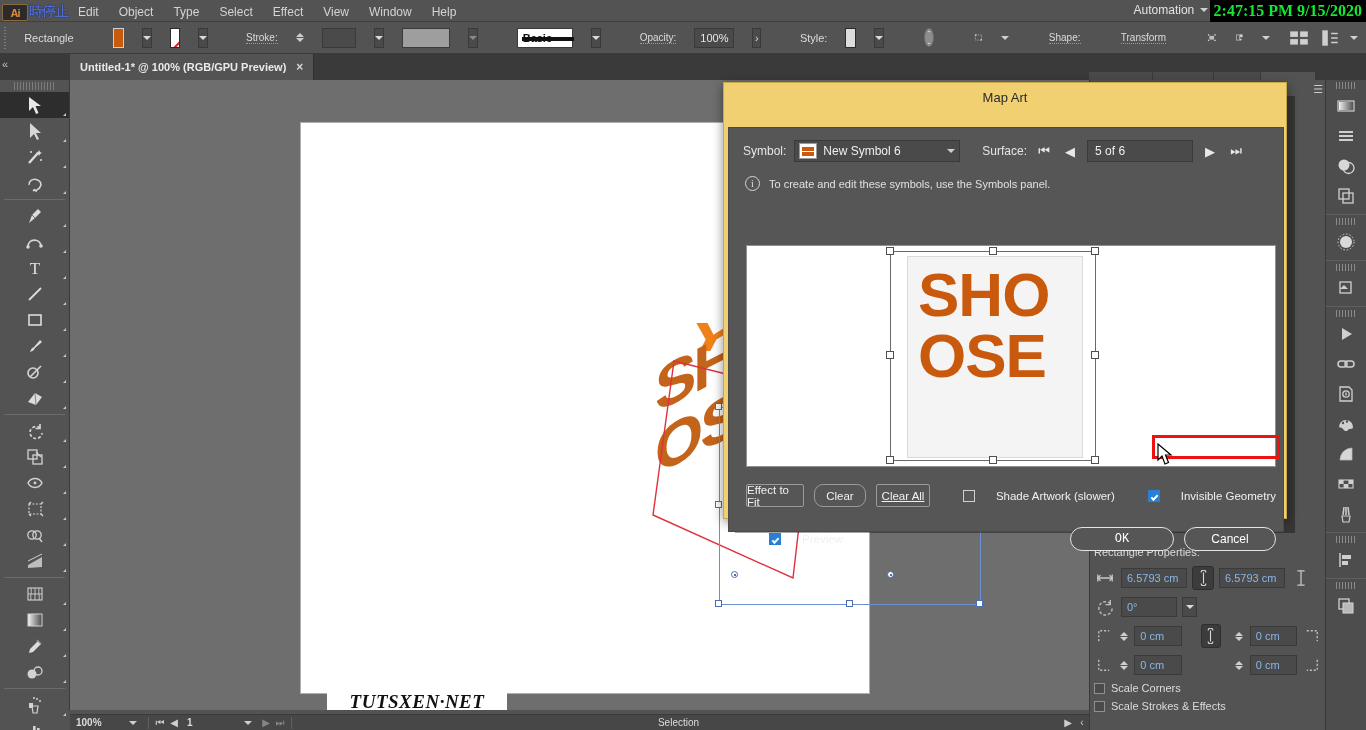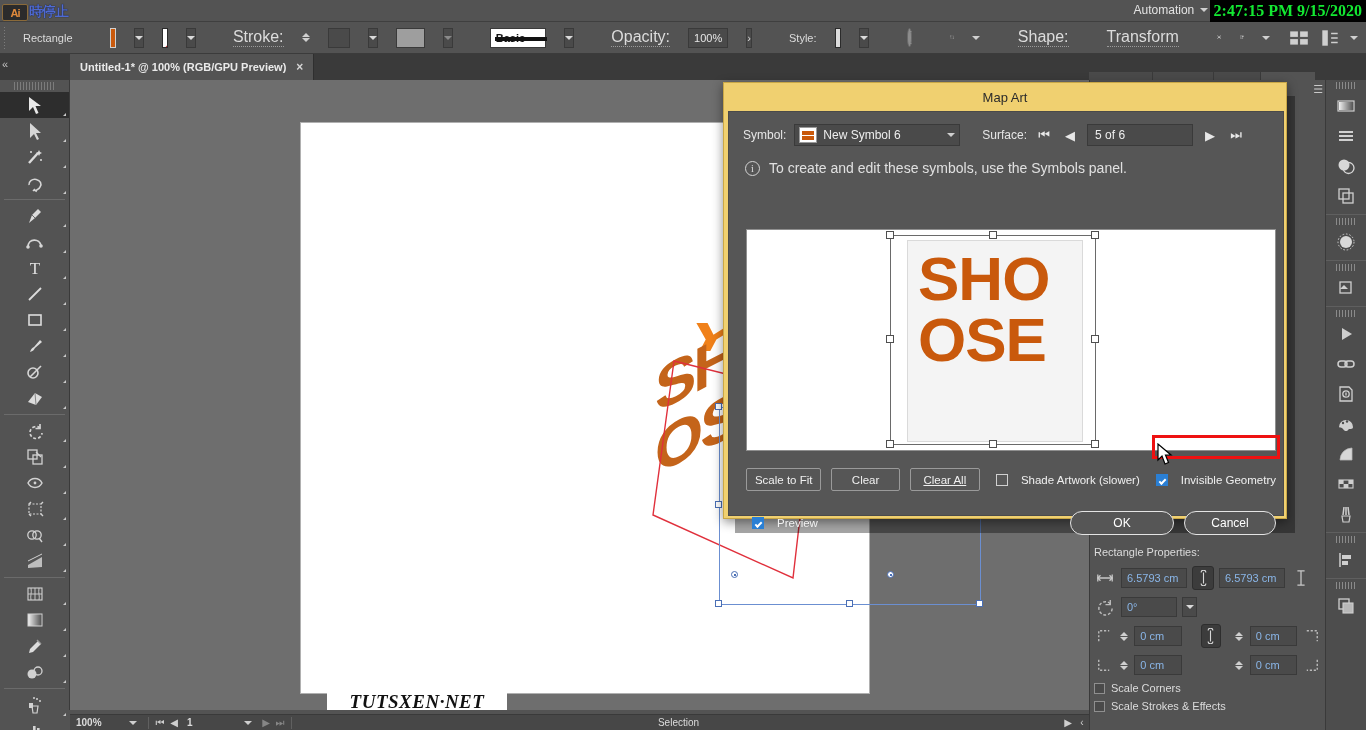--- a/index.html
+++ b/index.html
@@ -46,21 +46,21 @@
 
   
   .controlbar{
     position:absolute;left:0;top:22px;width:1366px;height:32px;
     background:#535353;border-bottom:1px solid #3b3b3b;
     display:flex;align-items:center;gap:18px;padding-left:4px;
   }
   .gripper{width:5px;height:22px;background:
      repeating-linear-gradient(to bottom,#7c7c7c 0 1px,transparent 1px 3px);}
   .cb-label{font-size:11px;color:#dcdcdc;white-space:nowrap;}
-  .cb-underlabel{font-size:16px;color:#dcdcdc;border-bottom:1px dotted #9b9b9b;cursor:pointer;}
+  .cb-underlabel{font-size:10px;color:#dcdcdc;border-bottom:1px dotted #9b9b9b;cursor:pointer;}
   .swatch{width:22px;height:20px;border:1px solid #2b2b2b;}
   .swatch.fill{background:#c9590c;border:1px solid #d0d0d0;}
   .swatch.none{background:#fff;position:relative;overflow:hidden;}
   .swatch.none:after{content:"";position:absolute;left:-3px;top:9px;width:30px;height:2px;
      background:#d8232a;transform:rotate(-45deg);}
   .swatch.style{background:#dcdcdc;}
   .dd{width:15px;height:20px;background:#4a4a4a;border:1px solid #3a3a3a;
      display:flex;align-items:center;justify-content:center;cursor:pointer;}
   .dd .chev{border-top-color:#dadada;}
   .field{height:20px;background:#4a4a4a;border:1px solid #3a3a3a;color:#e6e6e6;
@@ -186,77 +186,87 @@
   .railgrip{height:7px;margin:2px 10px;background:
     repeating-linear-gradient(to right,#8a8a8a 0 1px,transparent 1px 3px);}
   .railsep{height:1px;background:#5f5f5f;margin:3px 0;}
 
   
   .dlgshadow{position:absolute;left:735px;top:96px;width:560px;height:437px;background:rgba(0,0,0,.35);}
   .dialog{position:absolute;left:723px;top:82px;width:564px;height:437px;
     background:#f0d070;border:1px solid #c9a747;box-shadow:0 3px 10px rgba(0,0,0,.45);}
   .dlg-title{height:28px;display:flex;align-items:center;justify-content:center;
     font-size:13px;color:#2b2b2b;}
-  .dlg-body{position:absolute;left:4px;top:28px;width:556px;height:405px;background:#565656;
+  .dlg-body{position:absolute;left:4px;top:44px;width:556px;height:405px;background:#565656;
     border:1px solid #4a4a4a;}
   .dlg-row1{display:flex;align-items:center;gap:8px;padding:12px 14px 0 14px;}
   .dlg-lbl{font-size:12px;color:#e6e6e6;}
   .symsel{width:166px;height:22px;background:#4a4a4a;border:1px solid #3a3a3a;
     display:flex;align-items:center;gap:6px;padding:0 4px;cursor:pointer;}
   .symthumb{width:18px;height:16px;background:#fff;border:1px solid #9a9a9a;
     display:flex;flex-direction:column;align-items:center;justify-content:center;gap:1px;}
   .symthumb b{display:block;width:12px;height:4px;background:#c9590c;font-size:0;}
   .symsel span.nm{font-size:12px;color:#eee;flex:1;}
   .surf-nav{width:18px;height:22px;display:flex;align-items:center;justify-content:center;
     color:#e8e8e8;font-size:13px;cursor:pointer;}
   .surf-field{width:106px;height:22px;background:#4a4a4a;border:1px solid #3a3a3a;
     color:#eee;font-size:12px;display:flex;align-items:center;padding:0 7px;}
   .dlg-note{display:flex;align-items:center;gap:9px;padding:14px 14px 0 16px;}
   .infoico{width:15px;height:15px;border:1.4px solid #d5d5d5;border-radius:50%;
     display:flex;align-items:center;justify-content:center;font-size:10px;
     font-family:"Liberation Serif",serif;color:#e2e2e2;}
-  .dlg-note span{font-size:14px;color:#e0e0e0;}
+  .dlg-note span{font-size:11px;color:#e0e0e0;}
   .preview-area{position:absolute;left:17px;top:117px;width:530px;height:222px;
     background:#fff;border:1px solid #8f8f8f;overflow:hidden;}
   .pv-sym{position:absolute;left:160px;top:10px;width:176px;height:202px;
     background:#f4f4f4;border:1px solid #dadada;overflow:hidden;}
   .pv-text{position:absolute;left:10px;top:8px;font-family:"Liberation Sans",sans-serif;
     font-weight:bold;font-size:62px;line-height:.98em;color:#c9590c;letter-spacing:-1px;}
   .pvbox{position:absolute;left:143px;top:5px;width:206px;height:210px;}
   .pvbox .edge{position:absolute;background:#6a6a6a;}
   .pvbox .h{height:1px;left:0;width:100%;}
   .pvbox .v{width:1px;top:0;height:100%;}
   .pvh{position:absolute;width:8px;height:8px;background:#fff;border:1px solid #4f4f4f;}
   .dlg-btns{position:absolute;left:17px;top:356px;width:530px;display:flex;align-items:center;gap:10px;}
   .dbtn{height:23px;background:#565656;border:1px solid #9a9a9a;border-radius:2px;
     color:#f0f0f0;font-size:11.5px;display:flex;align-items:center;justify-content:center;cursor:pointer;}
-  .dbtn.w1{width:86px;} .dbtn.w2{width:78px;} .dbtn.w3{width:80px;text-decoration:underline;}
-  .dchk{display:flex;align-items:center;gap:13px;margin-left:6px;}
+  .dbtn.w1{width:86px;} .dbtn.w2{width:78px;border-radius:9px;} .dbtn.w3{width:80px;text-decoration:underline;}
+  .dchk{display:flex;align-items:center;gap:21px;margin-left:23px;}
   .dchk .box{width:12px;height:12px;background:#585858;border:1px solid #d0d0d0;position:relative;cursor:pointer;}
   .dchk .box.on{background:#2a7fd4;border-color:#2a7fd4;}
   .dchk .box.on:after{content:"";position:absolute;left:2px;top:4px;width:5px;height:2px;
     border-left:2px solid #fff;border-bottom:2px solid #fff;transform:rotate(-45deg);}
   .dchk span{font-size:11.5px;color:#f0f0f0;white-space:nowrap;}
   .hilite{position:absolute;left:1152px;top:435px;width:128px;height:24px;
     border:3px solid #ee1111;box-sizing:border-box;z-index:40;pointer-events:none;}
   .cursor{position:absolute;left:1157px;top:443px;z-index:45;}
   .dlg-foot{position:absolute;left:17px;top:399px;width:530px;display:flex;align-items:center;}
   .rbtn{height:24px;border:1px solid #e4e4e4;border-radius:12px;color:#fff;font-size:12px;
     display:flex;align-items:center;justify-content:center;cursor:pointer;background:#565656;}
-  .rbtn.ok{width:104px;} .rbtn.cancel{width:92px;margin-left:10px;}
+  .rbtn.ok{width:104px;font-family:Liberation Mono, monospace;} .rbtn.cancel{width:92px;margin-left:10px;}
   .footright{margin-left:auto;display:flex;}
 </style>
 </head>
 <body>
 
 <div class="app">
 
   <div class="menubar">
     <div class="ai-logo">Ai</div>
     <div class="jp-pause">時停止</div>
+    <div id="menu-items" style="display:flex">
+        <div class="menuitem">Edit</div>
+        <div class="menuitem">Object</div>
+        <div class="menuitem">Type</div>
+        <div class="menuitem">Select</div>
+        <div class="menuitem">Effect</div>
+        <div class="menuitem">View</div>
+        <div class="menuitem">Window</div>
+        <div class="menuitem">Help</div>
+      </div>
     <div class="mb-right">
       <div class="automation">
         <span>Automation</span>
         <span class="chev"></span>
       </div>
       <div class="mb-sep"></div>
       <div class="stock">
         <span class="mag"></span>
         <span>Search Adobe Stock</span>
       </div>
@@ -911,21 +921,21 @@
           <div class="pvh" style="left:201px;top:-4px"></div>
           <div class="pvh" style="left:-4px;top:100px"></div>
           <div class="pvh" style="left:201px;top:100px"></div>
           <div class="pvh" style="left:-4px;top:205px"></div>
           <div class="pvh" style="left:99px;top:205px"></div>
           <div class="pvh" style="left:201px;top:205px"></div>
         </div>
       </div>
 
       <div class="dlg-btns">
-        <div class="dbtn w1">Scale to Fit</div>
+        <div class="dbtn w1">Effect to Fit</div>
         <div class="dbtn w2">Clear</div>
         <div class="dbtn w3">Clear All</div>
         <div class="dchk">
           <div class="box"></div>
           <span>Shade Artwork (slower)</span>
         </div>
         <div class="dchk">
           <div class="box on"></div>
           <span>Invisible Geometry</span>
         </div>

